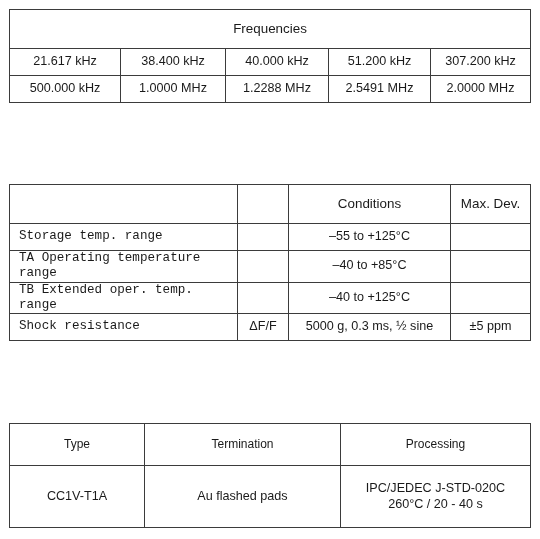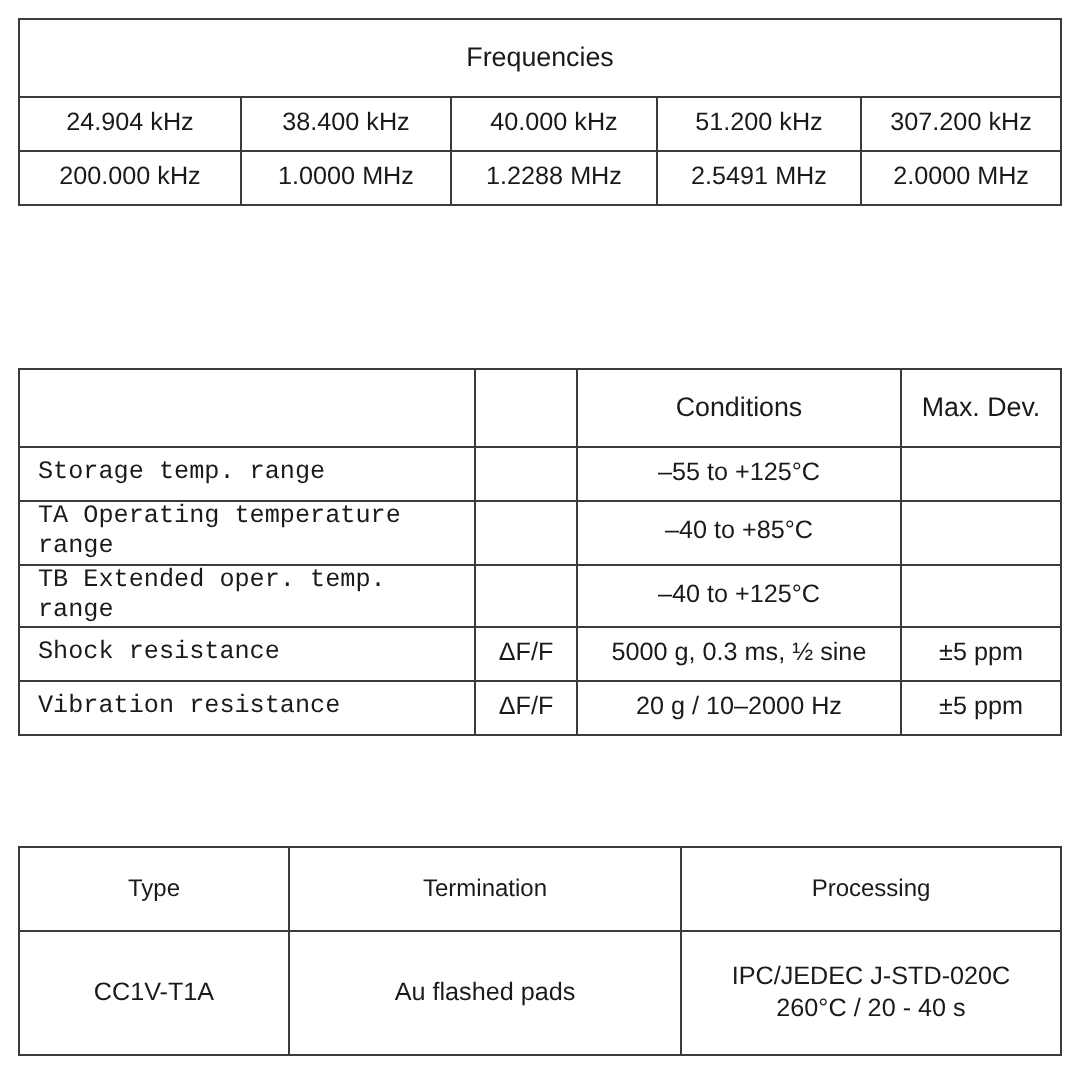--- a/index.html
+++ b/index.html
@@ -87,28 +87,28 @@
         <col style="width:105px">
         <col style="width:103px">
         <col style="width:102px">
         <col style="width:100px">
     </colgroup>
     <tbody>
       <tr class="hdr-row">
         <td colspan="5" class="ctr bold">Frequencies</td>
       </tr>
       <tr class="freq-row">
-        <td class="ctr">24.904 kHz</td>
+        <td class="ctr">21.617 kHz</td>
         <td class="ctr">38.400 kHz</td>
         <td class="ctr">40.000 kHz</td>
         <td class="ctr">51.200 kHz</td>
         <td class="ctr">307.200 kHz</td>
       </tr>
       <tr class="freq-row">
-        <td class="ctr">200.000 kHz</td>
+        <td class="ctr">500.000 kHz</td>
         <td class="ctr">1.0000 MHz</td>
         <td class="ctr">1.2288 MHz</td>
         <td class="ctr">2.5491 MHz</td>
         <td class="ctr">2.0000 MHz</td>
       </tr>
     </tbody>
   </table>
 
   <table class="dt" id="tbl-environment">
     <colgroup>
@@ -142,26 +142,20 @@
         <td class="ctr"></td>
         <td class="ctr">–40 to +125°C</td>
         <td class="ctr"></td>
       </tr>
       <tr class="data-row">
         <td class="lft">Shock resistance</td>
         <td class="ctr">ΔF/F</td>
         <td class="ctr">5000 g, 0.3 ms, ½ sine</td>
         <td class="ctr">±5 ppm</td>
       </tr>
-      <tr class="data-row">
-        <td class="lft">Vibration resistance</td>
-        <td class="ctr">ΔF/F</td>
-        <td class="ctr">20 g / 10–2000 Hz</td>
-        <td class="ctr">±5 ppm</td>
-      </tr>
     </tbody>
   </table>
 
   <table class="dt" id="tbl-packaging">
     <colgroup>
       <col style="width:135px">
         <col style="width:196px">
         <col style="width:190px">
     </colgroup>
     <tbody>

